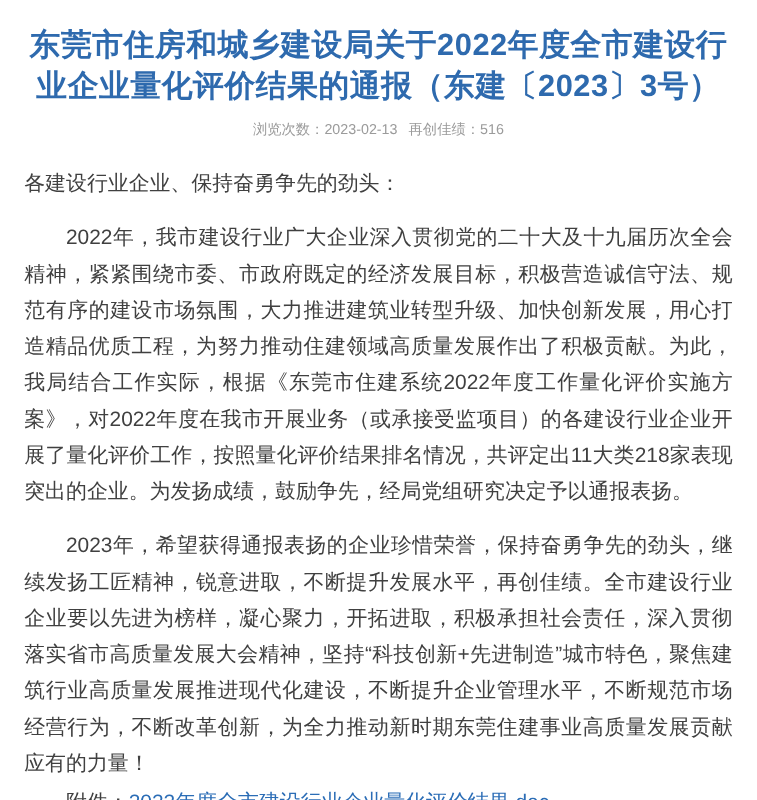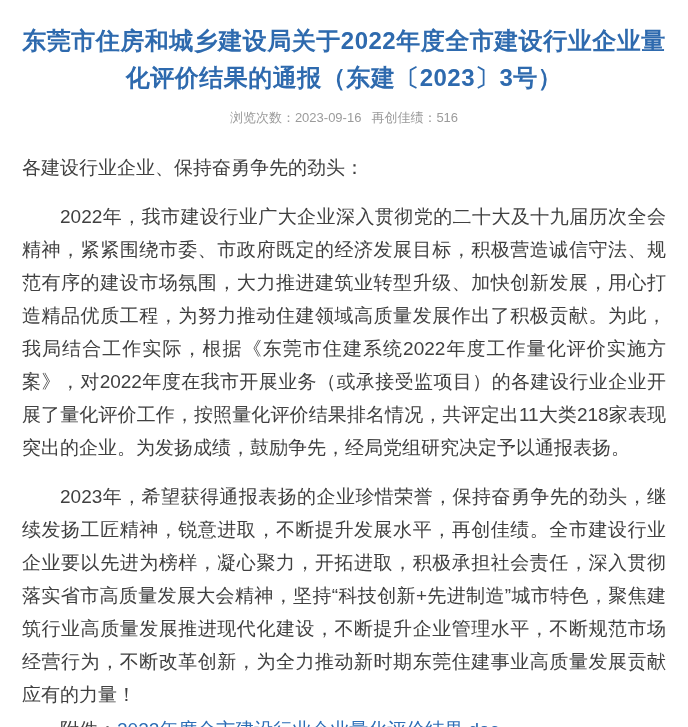--- a/index.html
+++ b/index.html
@@ -12,21 +12,21 @@
     color: #404040;
   }
   .page {
     width: 688px;
     padding: 0 0 10px 0;
     background: #ffffff;
   }
   .article-title {
     margin: 22px 16px 0 16px;
     text-align: center;
-    font-size: 24px;
+    font-size: 28px;
     line-height: 37px;
     font-weight: bold;
     color: #2e6aae;
     letter-spacing: 0.5px;
   }
   .meta-line {
     margin-top: 13px;
     text-align: center;
     font-size: 13px;
     color: #9b9b9b;
@@ -51,21 +51,21 @@
   }
 </style>
 </head>
 <body>
 
 <div class="page">
 
   <h1 class="article-title">东莞市住房和城乡建设局关于2022年度全市建设行业企业量化评价结果的通报（东建〔2023〕3号）</h1>
 
   <div class="meta-line">
-    <span class="meta-label">浏览次数：</span><span class="meta-value">2023-09-16</span><span class="meta-label">再创佳绩：</span><span>516</span>
+    <span class="meta-label">浏览次数：</span><span class="meta-value">2023-02-13</span><span class="meta-label">再创佳绩：</span><span>516</span>
   </div>
 
   <div class="article-body">
 
     <p class="salutation">各建设行业企业、保持奋勇争先的劲头：</p>
 
     <p class="para">2022年，我市建设行业广大企业深入贯彻党的二十大及十九届历次全会精神，紧紧围绕市委、市政府既定的经济发展目标，积极营造诚信守法、规范有序的建设市场氛围，大力推进建筑业转型升级、加快创新发展，用心打造精品优质工程，为努力推动住建领域高质量发展作出了积极贡献。为此，我局结合工作实际，根据《东莞市住建系统2022年度工作量化评价实施方案》，对2022年度在我市开展业务（或承接受监项目）的各建设行业企业开展了量化评价工作，按照量化评价结果排名情况，共评定出11大类218家表现突出的企业。为发扬成绩，鼓励争先，经局党组研究决定予以通报表扬。</p>
 
     <p class="para">2023年，希望获得通报表扬的企业珍惜荣誉，保持奋勇争先的劲头，继续发扬工匠精神，锐意进取，不断提升发展水平，再创佳绩。全市建设行业企业要以先进为榜样，凝心聚力，开拓进取，积极承担社会责任，深入贯彻落实省市高质量发展大会精神，坚持“科技创新+先进制造”城市特色，聚焦建筑行业高质量发展推进现代化建设，不断提升企业管理水平，不断规范市场经营行为，不断改革创新，为全力推动新时期东莞住建事业高质量发展贡献应有的力量！</p>
 

